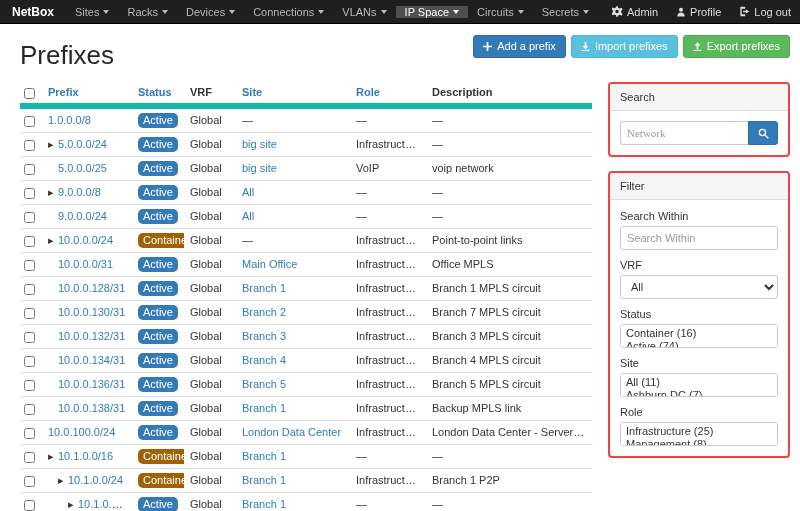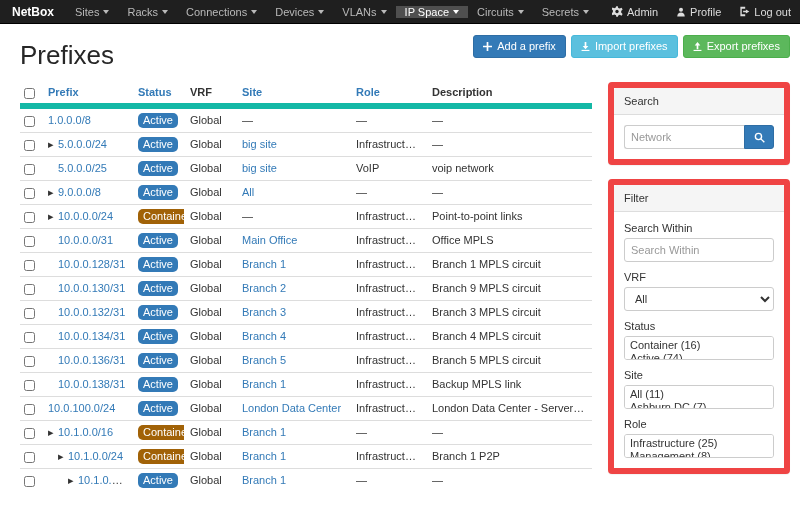--- a/index.html
+++ b/index.html
@@ -40,25 +40,25 @@
   .w-prefix{width:90px}.w-status{width:52px}.w-vrf{width:52px}.w-site{width:114px}.w-role{width:76px}
   .label{display:inline-block;padding:2px 5px;font-size:11px;font-weight:normal;color:#fff;border-radius:5px;line-height:1}
   .label-primary{background:#337ab7}
   .label-default{background:#a16207}
   .tree-arrow{font-style:normal;display:inline-block;width:10px;color:#333}
   .tree-arrow::before{content:"\25B8"}
   .muted{color:#333}
   input[type=checkbox]{width:11px;height:11px;vertical-align:middle}
   
   .sidebar{width:182px;flex:none}
-  .panel{border:6px solid #ef4444;border-radius:4px;margin-bottom:14px;background:#fff;box-shadow:0 1px 1px rgba(0,0,0,.05)}
+  .panel{border:2px solid #ef4444;border-radius:4px;margin-bottom:14px;background:#fff;box-shadow:0 1px 1px rgba(0,0,0,.05)}
   .panel-heading{background:#f5f5f5;border-bottom:1px solid #ddd;padding:7px 10px;border-radius:3px 3px 0 0;color:#333;font-size:11px}
   .panel-body{padding:10px}
   .input-group{display:flex}
-  .input-group input{flex:1;min-width:0;border:1px solid #ccc;border-radius:3px 0 0 3px;padding:3px 6px;font-size:11px;height:24px;font-family:Liberation Sans, sans-serif;border-right:none}
+  .input-group input{flex:1;min-width:0;border:1px solid #ccc;border-radius:3px 0 0 3px;padding:3px 6px;font-size:11px;height:24px;font-family:Liberation Serif, serif;border-right:none}
   .search-btn{border-radius:0 3px 3px 0;width:30px;justify-content:center;padding:0;height:24px}
   .f-label{display:block;margin:9px 0 4px;color:#333}
   .f-label.first{margin-top:0}
   .form-control{width:100%;border:1px solid #ccc;border-radius:3px;padding:3px 6px;font-size:11px;font-family:inherit;color:#333;background:#fff}
   input.form-control{height:24px}
   select.form-control{height:24px}
   select[multiple].form-control{padding:2px;overflow-y:scroll}
   select[multiple] option{padding:0 3px;font-size:11px}
   .sel-status{height:58px}
   .sel-site{height:92px}
@@ -73,25 +73,25 @@
   <ul class="nav-left">
     <li class="nav-item">
         <span>Sites</span>
         <span class="caret"></span>
       </li>
     <li class="nav-item">
         <span>Racks</span>
         <span class="caret"></span>
       </li>
     <li class="nav-item">
+        <span>Devices</span>
+        <span class="caret"></span>
+      </li>
+    <li class="nav-item">
         <span>Connections</span>
-        <span class="caret"></span>
-      </li>
-    <li class="nav-item">
-        <span>Devices</span>
         <span class="caret"></span>
       </li>
     <li class="nav-item">
         <span>VLANs</span>
         <span class="caret"></span>
       </li>
     <li class="nav-item active">
         <span>IP Space</span>
         <span class="caret"></span>
       </li>
@@ -214,20 +214,29 @@
               <td class="cb-cell"><input type="checkbox" style=""></td>
               <td class="prefix-cell" style="padding-left: 6px;"><i class="tree-arrow"></i><a class="lnk" href="#">9.0.0.0/8</a></td>
               <td><span class="label label-primary">Active</span></td>
               <td>Global</td>
               <td><a class="lnk" href="#">All</a></td>
               <td>—</td>
               <td>—</td>
             </tr>
             <tr>
               <td class="cb-cell"><input type="checkbox" style=""></td>
+              <td class="prefix-cell" style="padding-left: 16px;"><a class="lnk" href="#">9.0.0.0/24</a></td>
+              <td><span class="label label-primary">Active</span></td>
+              <td>Global</td>
+              <td><a class="lnk" href="#">All</a></td>
+              <td>—</td>
+              <td>—</td>
+            </tr>
+            <tr>
+              <td class="cb-cell"><input type="checkbox" style=""></td>
               <td class="prefix-cell" style="padding-left: 6px;"><i class="tree-arrow"></i><a class="lnk" href="#">10.0.0.0/24</a></td>
               <td><span class="label label-default">Container</span></td>
               <td>Global</td>
               <td><span class="muted">—</span></td>
               <td>Infrastructure</td>
               <td>Point-to-point links</td>
             </tr>
             <tr>
               <td class="cb-cell"><input type="checkbox" style=""></td>
               <td class="prefix-cell" style="padding-left: 16px;"><a class="lnk" href="#">10.0.0.0/31</a></td>
@@ -246,21 +255,21 @@
               <td>Infrastructure</td>
               <td>Branch 1 MPLS circuit</td>
             </tr>
             <tr>
               <td class="cb-cell"><input type="checkbox" style=""></td>
               <td class="prefix-cell" style="padding-left: 16px;"><a class="lnk" href="#">10.0.0.130/31</a></td>
               <td><span class="label label-primary">Active</span></td>
               <td>Global</td>
               <td><a class="lnk" href="#">Branch 2</a></td>
               <td>Infrastructure</td>
-              <td>Branch 9 MPLS circuit</td>
+              <td>Branch 7 MPLS circuit</td>
             </tr>
             <tr>
               <td class="cb-cell"><input type="checkbox" style=""></td>
               <td class="prefix-cell" style="padding-left: 16px;"><a class="lnk" href="#">10.0.0.132/31</a></td>
               <td><span class="label label-primary">Active</span></td>
               <td>Global</td>
               <td><a class="lnk" href="#">Branch 3</a></td>
               <td>Infrastructure</td>
               <td>Branch 3 MPLS circuit</td>
             </tr>

